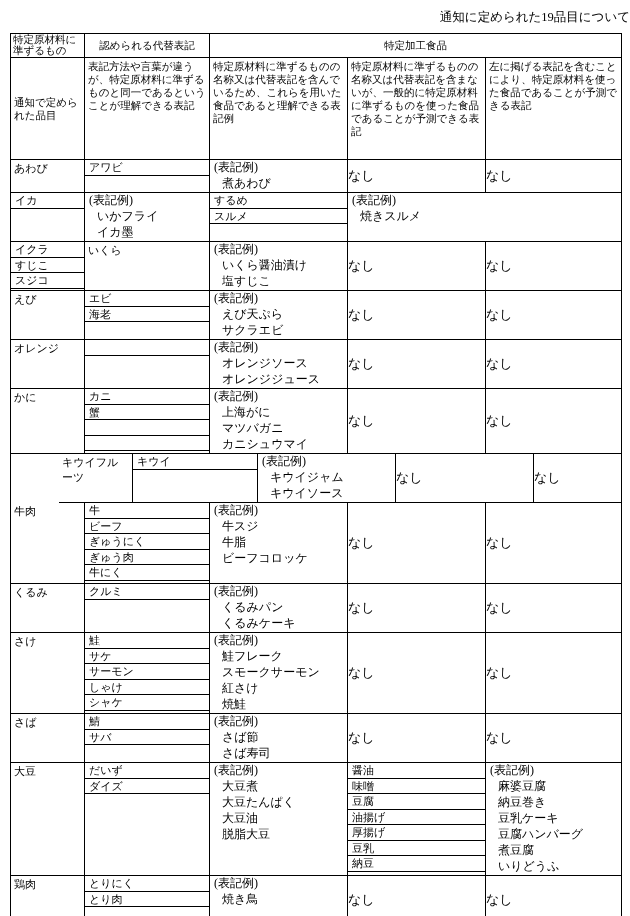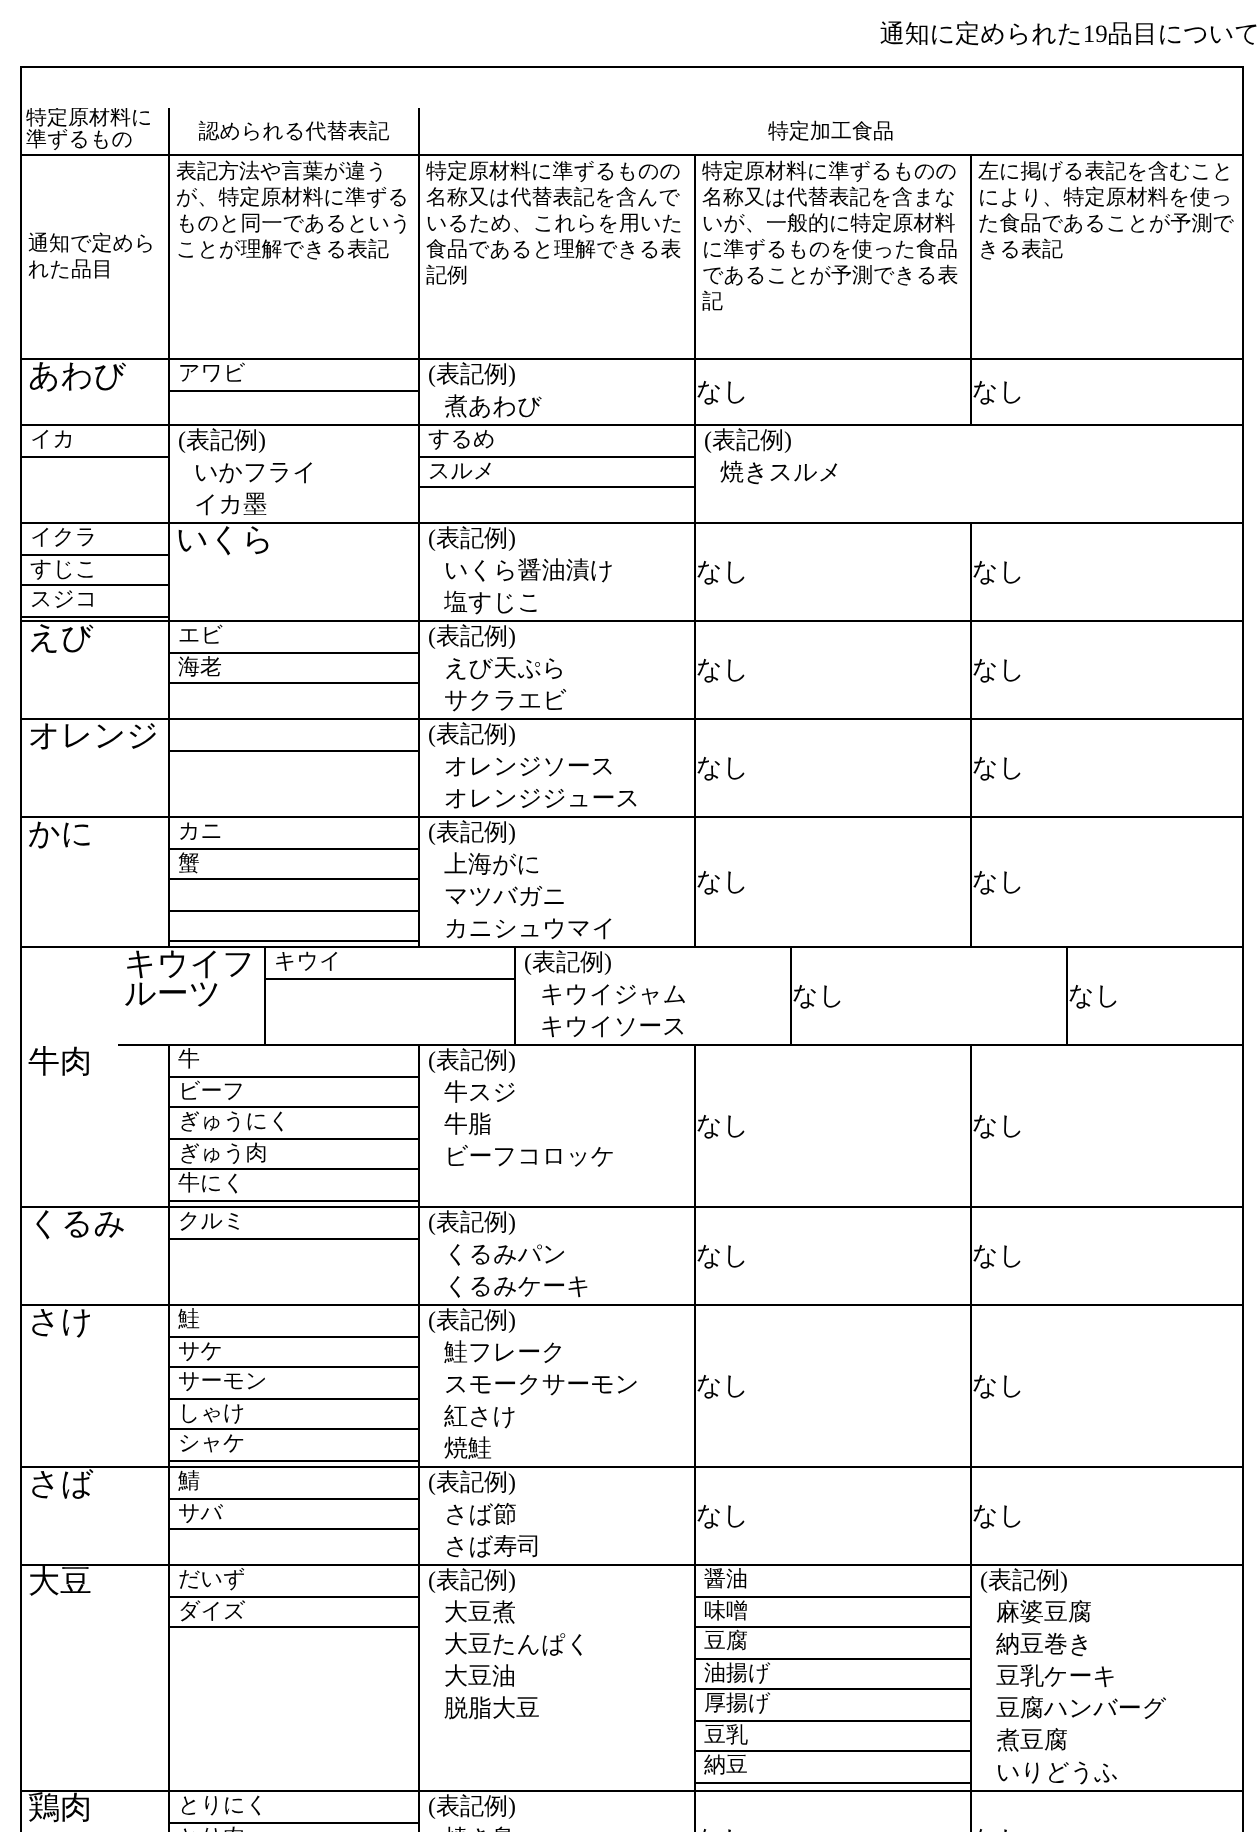--- a/index.html
+++ b/index.html
@@ -2,34 +2,34 @@
 <html><head>
 <meta charset="utf-8">
 <style>
   html,body{margin:0;padding:0;}
   body{
     width:630px;height:916px;background:#ffffff;overflow:hidden;
     font-family:"Liberation Serif","DejaVu Serif",serif;color:#000;
   }
   .title{font-size:12.5px;margin:9px 0 7px 30px;text-align:right;}
   .tbl{margin-left:10px;width:612px;border:1px solid #000;box-sizing:border-box;}
-  .grid1{display:grid;grid-template-columns:74px 125px 1fr;margin-top:20px;}
+  .grid1{display:grid;grid-template-columns:74px 125px 1fr;}
   .grid5{display:grid;grid-template-columns:74px 125px 138px 138px 1fr;}
   .cell{border-right:1px solid #000;box-sizing:border-box;overflow:hidden;}
   .grid1 > .cell:last-child, .grid5 > .cell:last-child{border-right:none;}
   .hrow1{height:23px;border-bottom:1px solid #000;}
   .hrow1 .cell{font-size:10.5px;}
   .hc1{line-height:11px;padding:0 2px;}
   .hcc{display:flex;align-items:center;justify-content:center;}
   .hrow2{min-height:101px;border-bottom:1px solid #000;}
   .hrow2 .cell{font-size:10.5px;line-height:13px;padding:2px 3px;}
   .hs1{display:flex;align-items:center;}
   .trow{border-bottom:1px solid #000;}
   .trow:last-child{border-bottom:none;}
-  .itemname{font-size:16px;line-height:15px;padding:1px 3px;line-break:anywhere;}
+  .itemname{font-size:11px;line-height:15px;padding:1px 3px;line-break:anywhere;}
   .sub{height:15.5px;line-height:14.5px;font-size:11px;padding:0 4px;
        border-bottom:1px solid #000;box-sizing:border-box;white-space:nowrap;}
   .exline{height:16px;line-height:15.5px;font-size:12px;padding:0 4px;white-space:nowrap;}
   .exline.indent{padding-left:12px;}
   .nonecell{display:flex;align-items:center;justify-content:flex-start;font-size:13px;}
 </style>
 </head>
 <body>
 
 <div class="title">通知に定められた19品目について</div>

